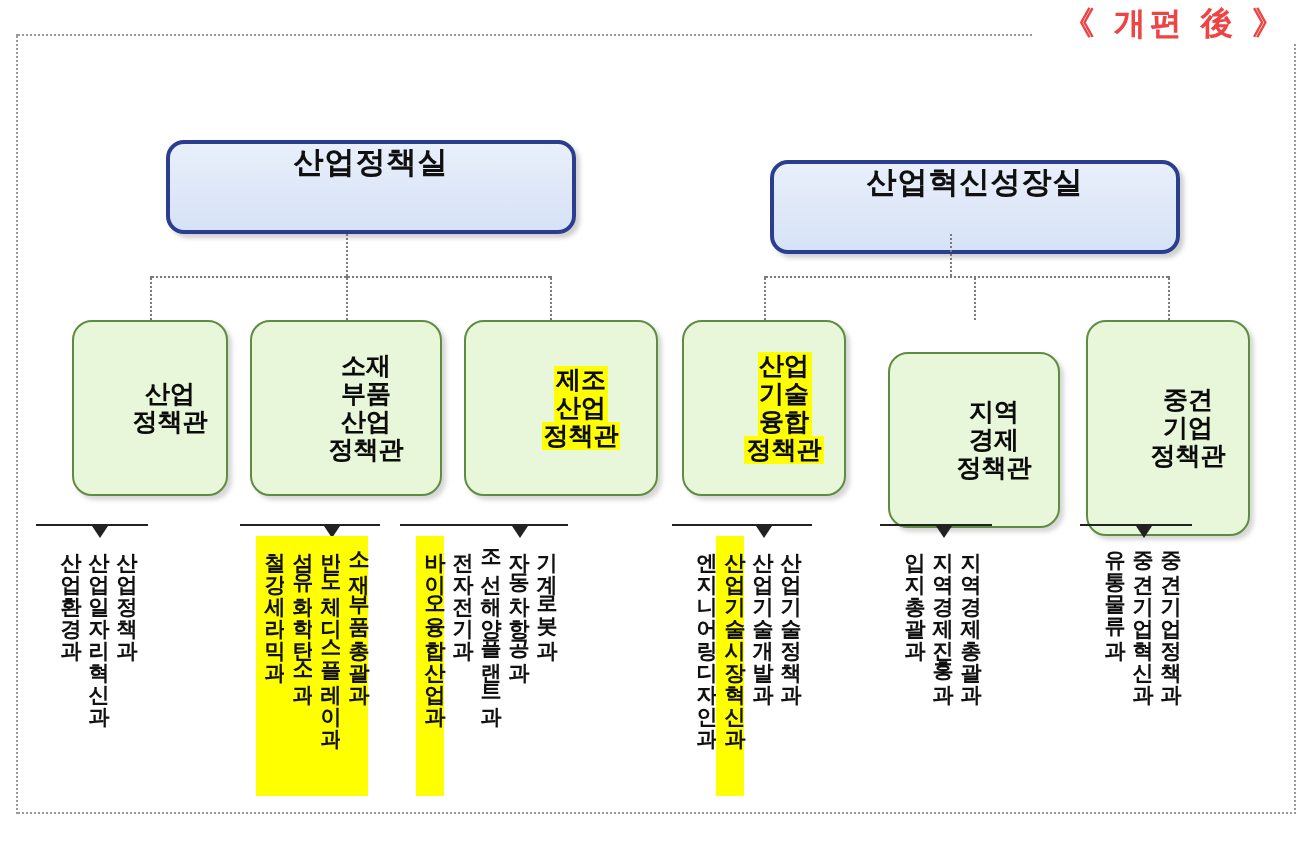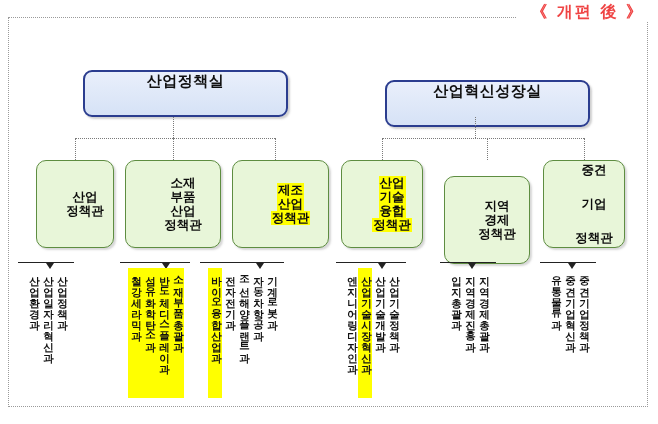--- a/index.html
+++ b/index.html
@@ -157,21 +157,21 @@
       <span class="ln">산업</span>
       <span class="ln">기술</span>
       <span class="ln">융합</span>
       <span class="ln">정책관</span>
     </div>
     <div class="bureau-box" style="left: 444px; top: 160px; width: 86px; height: 88px; margin-top: 16px;">
       <span class="ln">지역</span>
       <span class="ln">경제</span>
       <span class="ln">정책관</span>
     </div>
-    <div class="bureau-box" style="left: 543px; top: 160px; width: 82px; height: 88px; gap: 20px;">
+    <div class="bureau-box" style="left: 543px; top: 160px; width: 82px; height: 108px;">
       <span class="ln">중견</span>
       <span class="ln">기업</span>
       <span class="ln">정책관</span>
     </div>
     <div class="rule" style="left: 18px; top: 262px; width: 56px;"></div>
     <div class="arrow" style="left: 45.6px; top: 263px;"></div>
     <div class="divgroup" style="left: 26px; top: 268px; height: 130px;">
       <div class="divlabel">산업정책과</div>
       <div class="divlabel">산업일자리혁신과</div>
       <div class="divlabel">산업환경과</div>

